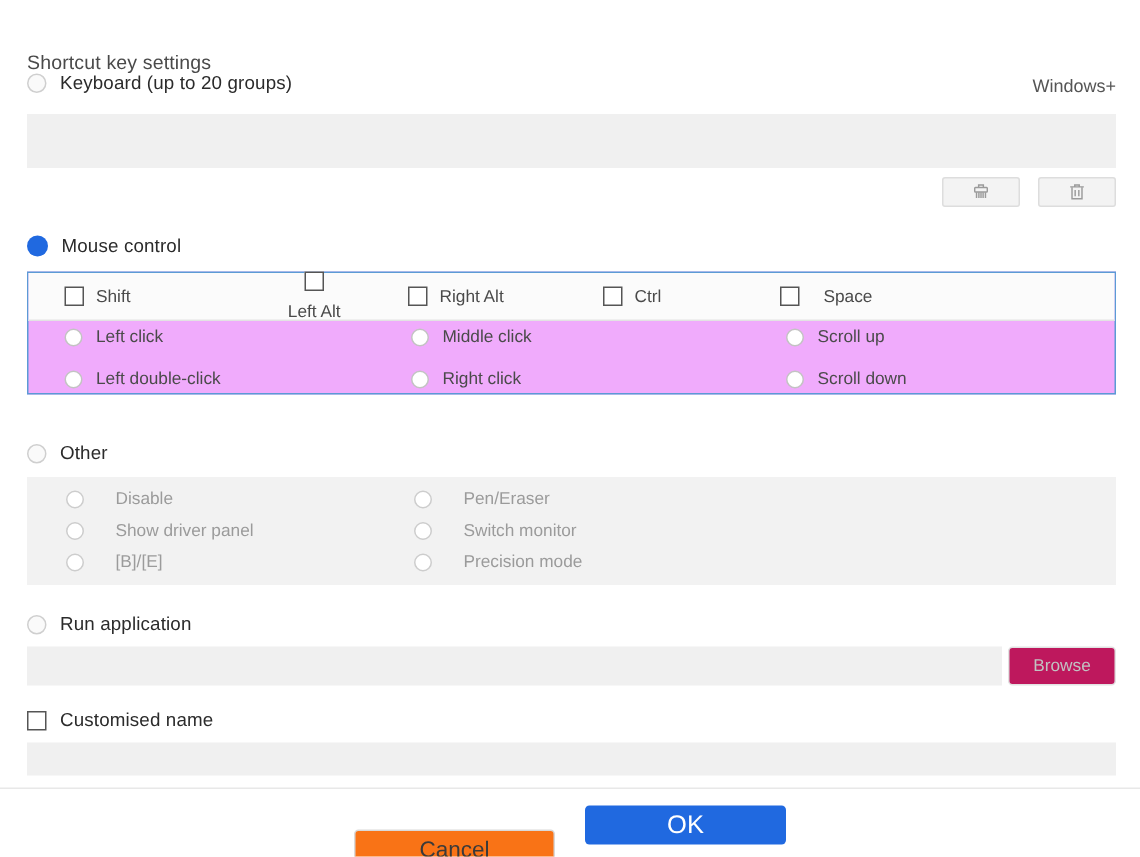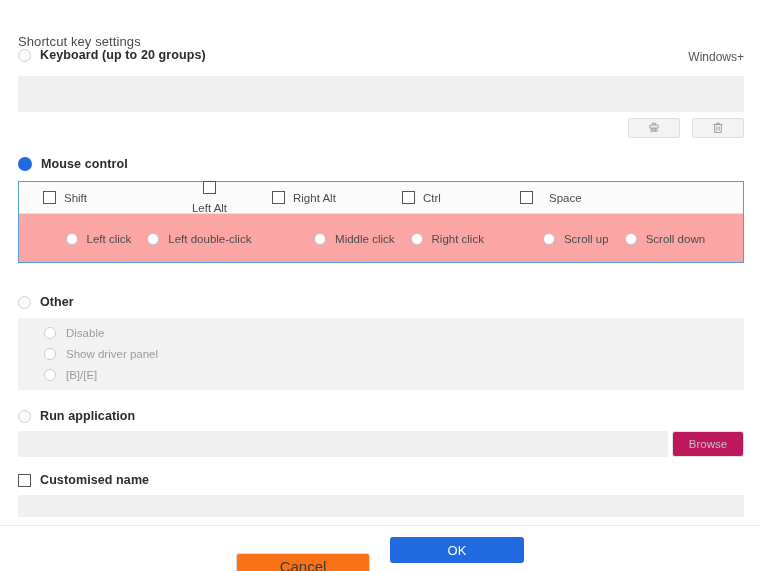--- a/index.html
+++ b/index.html
@@ -35,21 +35,21 @@
     margin-top: 28px;
   }
 
   
   .opt-row {
     display: flex;
     align-items: center;
     gap: 9px;
   }
   .opt-row .lbl {
-    font-weight: bold;
+    font-weight: normal;
     font-size: 12.5px;
     color: #2b2b2b;
     letter-spacing: .1px;
   }
 
   
   .radio {
     width: 13px;
     height: 13px;
     border-radius: 50%;
@@ -132,21 +132,21 @@
     top: 157px;
   }
   .mouse-panel {
     position: absolute;
     left: 18px;
     top: 181px;
     width: 726px;
     height: 82px;
     border: 1px solid #5b9bd5;
     box-sizing: border-box;
-    background: #fca5a5;
+    background: #f0abfc;
   }
   .mouse-top {
     height: 32px;
     background: #fbfbfb;
     border-bottom: 1px solid #e3e3e3;
     display: flex;
     align-items: center;
     box-sizing: border-box;
   }
   .mod-cell {
@@ -165,21 +165,21 @@
 
   .mouse-bottom {
     height: 48px;
     display: flex;
     align-items: center;
     padding-top: 1px;
     box-sizing: border-box;
   }
   .mcol {
     display: flex;
-    flex-direction: row;
+    flex-direction: column;
     justify-content: center;
     gap: 16px;
     box-sizing: border-box;
   }
   .mcol:nth-child(1) { width: 255px; padding-left: 24px; }
   .mcol:nth-child(2) { width: 250px; }
   .mcol:nth-child(3) { width: 200px; }
   .act-row {
     display: flex;
     align-items: center;
@@ -209,21 +209,21 @@
     display: flex;
     flex-direction: column;
     gap: 9px;
     box-sizing: border-box;
   }
   .ocol:nth-child(1) { width: 258px; padding-left: 26px; }
   .ocol:nth-child(2) { width: 300px; }
   .o-row {
     display: flex;
     align-items: center;
-    gap: 10px;
+    gap: 21px;
     font-size: 11.5px;
     color: #9b9b9b;
   }
 
   
   .run-header {
     position: absolute;
     left: 18px;
     top: 409px;
   }
@@ -297,21 +297,21 @@
   .btn-ok {
     position: absolute;
     left: 390px;
     top: 537px;
     width: 134px;
     height: 26px;
     border: none;
     background: #2069e0;
     border-radius: 3px;
     color: #ffffff;
-    font-size: 13px;
+    font-size: 17px;
     display: flex;
     align-items: center;
     justify-content: center;
     box-sizing: border-box;
   }
 </style>
 </head>
 <body>
 
 <div class="page">
@@ -425,20 +425,34 @@
       </label>
       <label class="o-row">
         <span class="radio plain dim"></span>
         <span>Show driver panel</span>
       </label>
       <label class="o-row">
         <span class="radio plain dim"></span>
         <span>[B]/[E]</span>
       </label>
     </div>
+    <div class="ocol">
+      <label class="o-row">
+        <span class="radio plain dim"></span>
+        <span>Pen/Eraser</span>
+      </label>
+      <label class="o-row">
+        <span class="radio plain dim"></span>
+        <span>Switch monitor</span>
+      </label>
+      <label class="o-row">
+        <span class="radio plain dim"></span>
+        <span>Precision mode</span>
+      </label>
+    </div>
   </div>
 
   <div class="opt-row run-header">
     <span class="radio"></span>
     <span class="lbl">Run application</span>
   </div>
   <div class="run-field"></div>
   <div class="browse-btn">Browse</div>
 
   <div class="opt-row cust-header">

